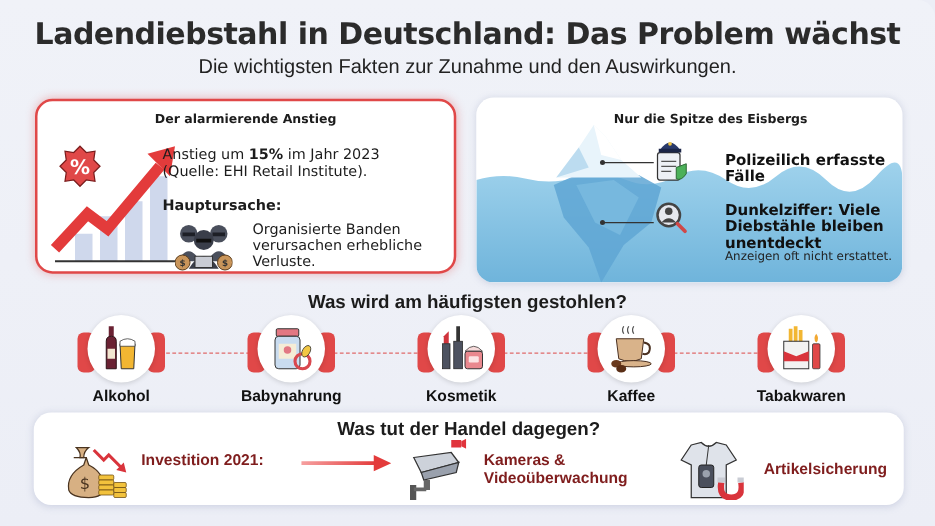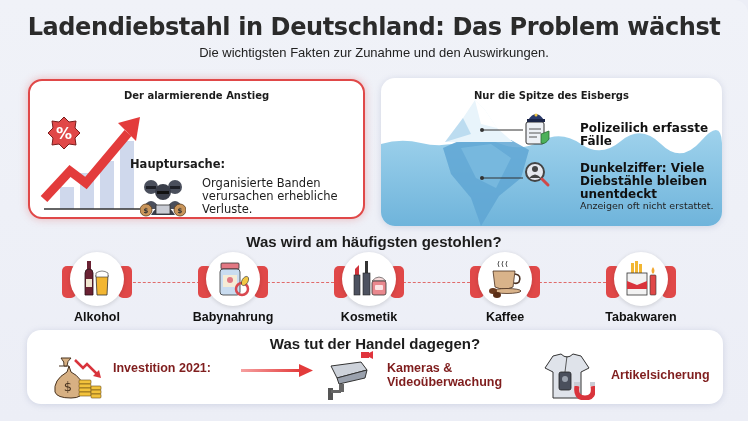--- a/index.html
+++ b/index.html
@@ -14,21 +14,21 @@
     position: absolute; left: 0; top: 0; width: 748px; height: 421px;
     background: linear-gradient(180deg, #f0f2f8 0%, #eceef6 100%);
     border-radius: 0 14px 0 0;
   }
   .title {
     position: absolute; left: 0; top: 13px; width: 748px; text-align: center;
     font-size: 24px; font-weight: bold; color: #2b2b2b; letter-spacing: -0.4px;
   }
   .subtitle {
     position: absolute; left: 0; top: 45px; width: 748px; text-align: center;
-    font-family: "Liberation Sans", sans-serif; font-size: 13px; color: #222;
+    font-family: "Liberation Sans", sans-serif; font-size: 16px; color: #222;
   }
 
   
   .panel-rise {
     position: absolute; left: 28px; top: 79px; width: 337px; height: 140px;
     background: #ffffff; border: 2px solid #e04848; border-radius: 14px;
     box-shadow: 0 0 8px rgba(224,72,72,0.35);
   }
   .panel-title {
     position: absolute; left: 0; width: 100%; text-align: center;
@@ -51,21 +51,21 @@
     font-size: 11.5px; line-height: 13px;
   }
 
   
   .panel-ice {
     position: absolute; left: 381px; top: 78px; width: 341px; height: 148px;
     border-radius: 14px; overflow: hidden;
     background: #ffffff;
     box-shadow: 0 1px 6px rgba(120,130,170,0.25);
   }
-  .panel-ice .panel-title { top: 12px; }
+  .panel-ice .panel-title { top: 12px; margin-left: 17px; }
   .sea { position: absolute; left: 0; top: 0; width: 341px; height: 148px; }
   .ice-item {
     position: absolute; font-size: 12px; font-weight: bold; line-height: 13px; color: #111;
   }
   .ice-note { position: absolute; font-size: 9.5px; color: #222; }
 
   
   .section-title {
     position: absolute; left: 0; width: 748px; text-align: center;
     font-size: 15px; font-weight: bold; color: #1c1c1c;
@@ -125,20 +125,24 @@
       <rect x="84" y="32" width="14" height="68" fill="#cfd8ec"></rect>
       <line x1="8" y1="100" x2="104" y2="100" stroke="#333" stroke-width="1.5"></line>
       <polyline points="8,90 34,62 50,74 92,24" fill="none" stroke="#e33b3b" stroke-width="9" stroke-linejoin="miter"></polyline>
       <polygon points="82,14 104,8 100,32" fill="#e33b3b"></polygon>
       <g transform="translate(28,24)">
         <polygon points="0,-16 5,-11 12,-12 11,-5 16,0 11,5 12,12 5,11 0,16 -5,11 -12,12 -11,5 -16,0 -11,-5 -12,-12 -5,-11" fill="#e04848" stroke="#7a1d1d" stroke-width="1"></polygon>
         <text x="0" y="6" text-anchor="middle" font-family="DejaVu Sans, sans-serif" font-size="16" font-weight="bold" fill="#fff">%</text>
       </g>
     </svg>
 
+    <div class="rise-text">
+      <span>Anstieg um </span><b>15%</b><span> im Jahr 2023</span><br>
+      <span>(Quelle: EHI Retail Institute).</span>
+    </div>
     <div class="cause-head">Hauptursache:</div>
 
     <svg class="cause-icon" viewBox="0 0 46 40">
       <circle cx="11" cy="10" r="7" fill="#4a4f5c"></circle>
       <circle cx="35" cy="10" r="7" fill="#4a4f5c"></circle>
       <rect x="6" y="9" width="10" height="3" fill="#1d1f26"></rect>
       <rect x="30" y="9" width="10" height="3" fill="#1d1f26"></rect>
       <path d="M2 32 Q11 16 20 32 Z" fill="#4a4f5c"></path>
       <path d="M26 32 Q35 16 44 32 Z" fill="#4a4f5c"></path>
       <circle cx="23" cy="15" r="8" fill="#3a3e4a"></circle>

